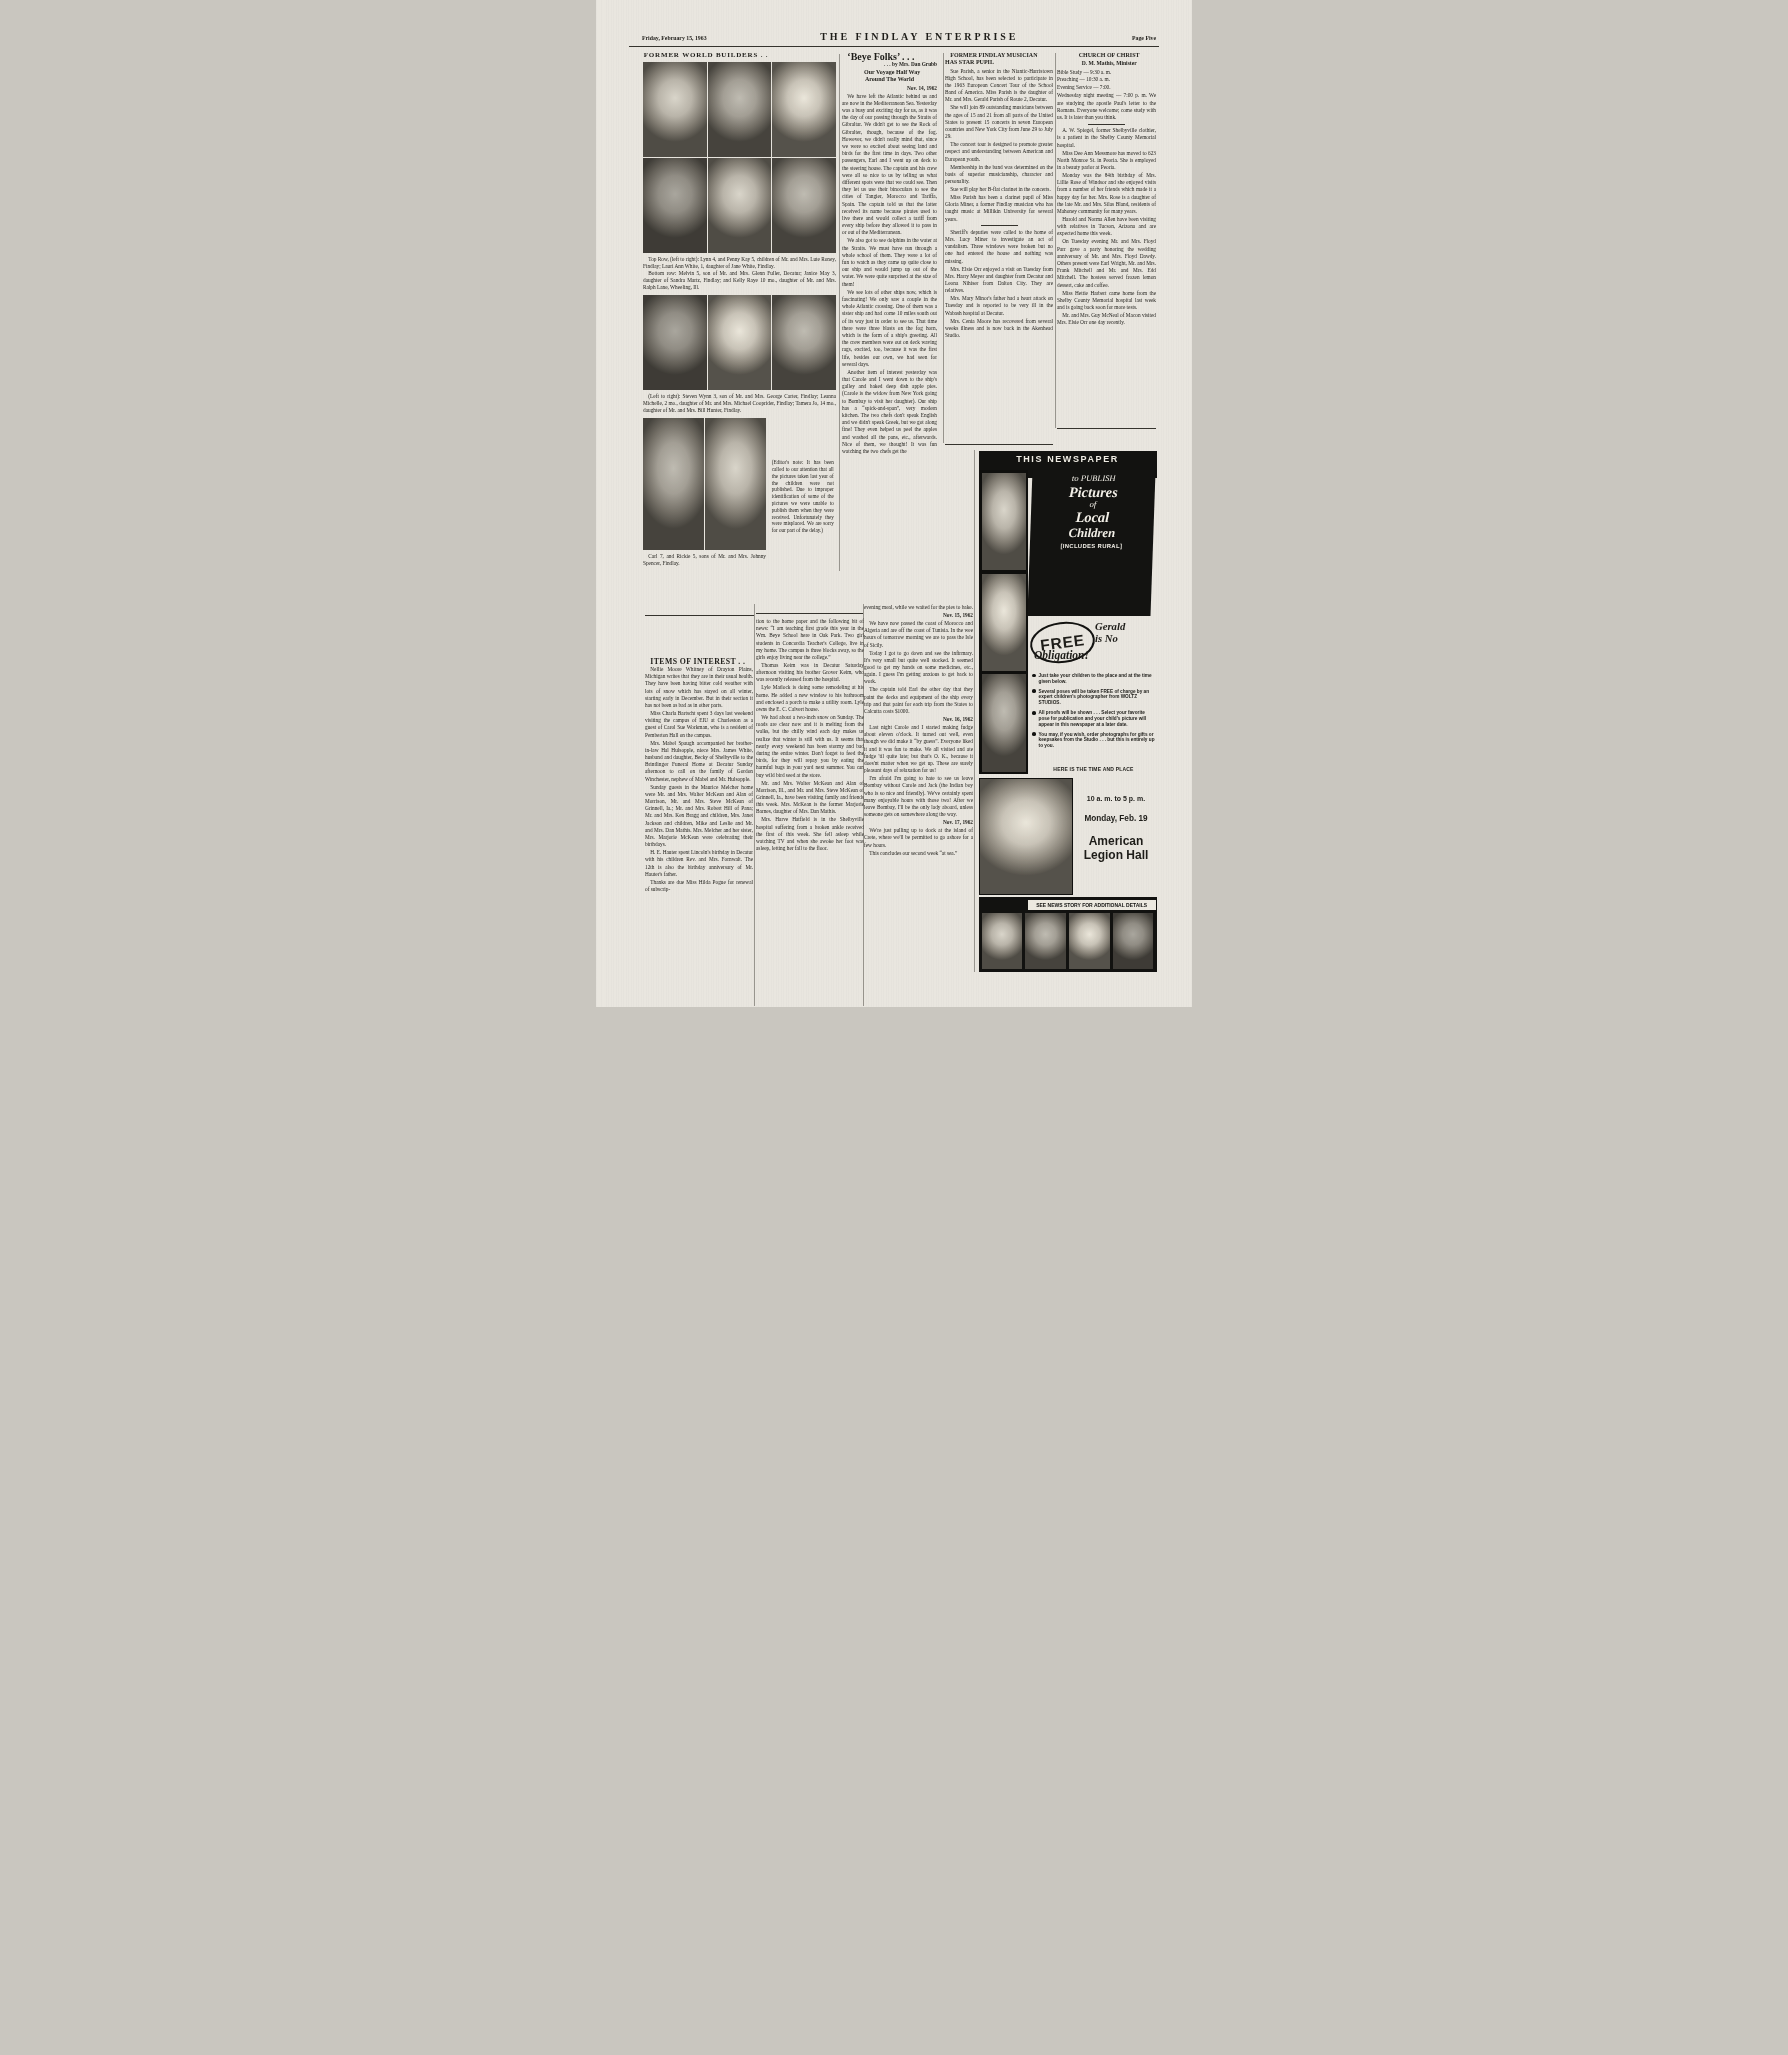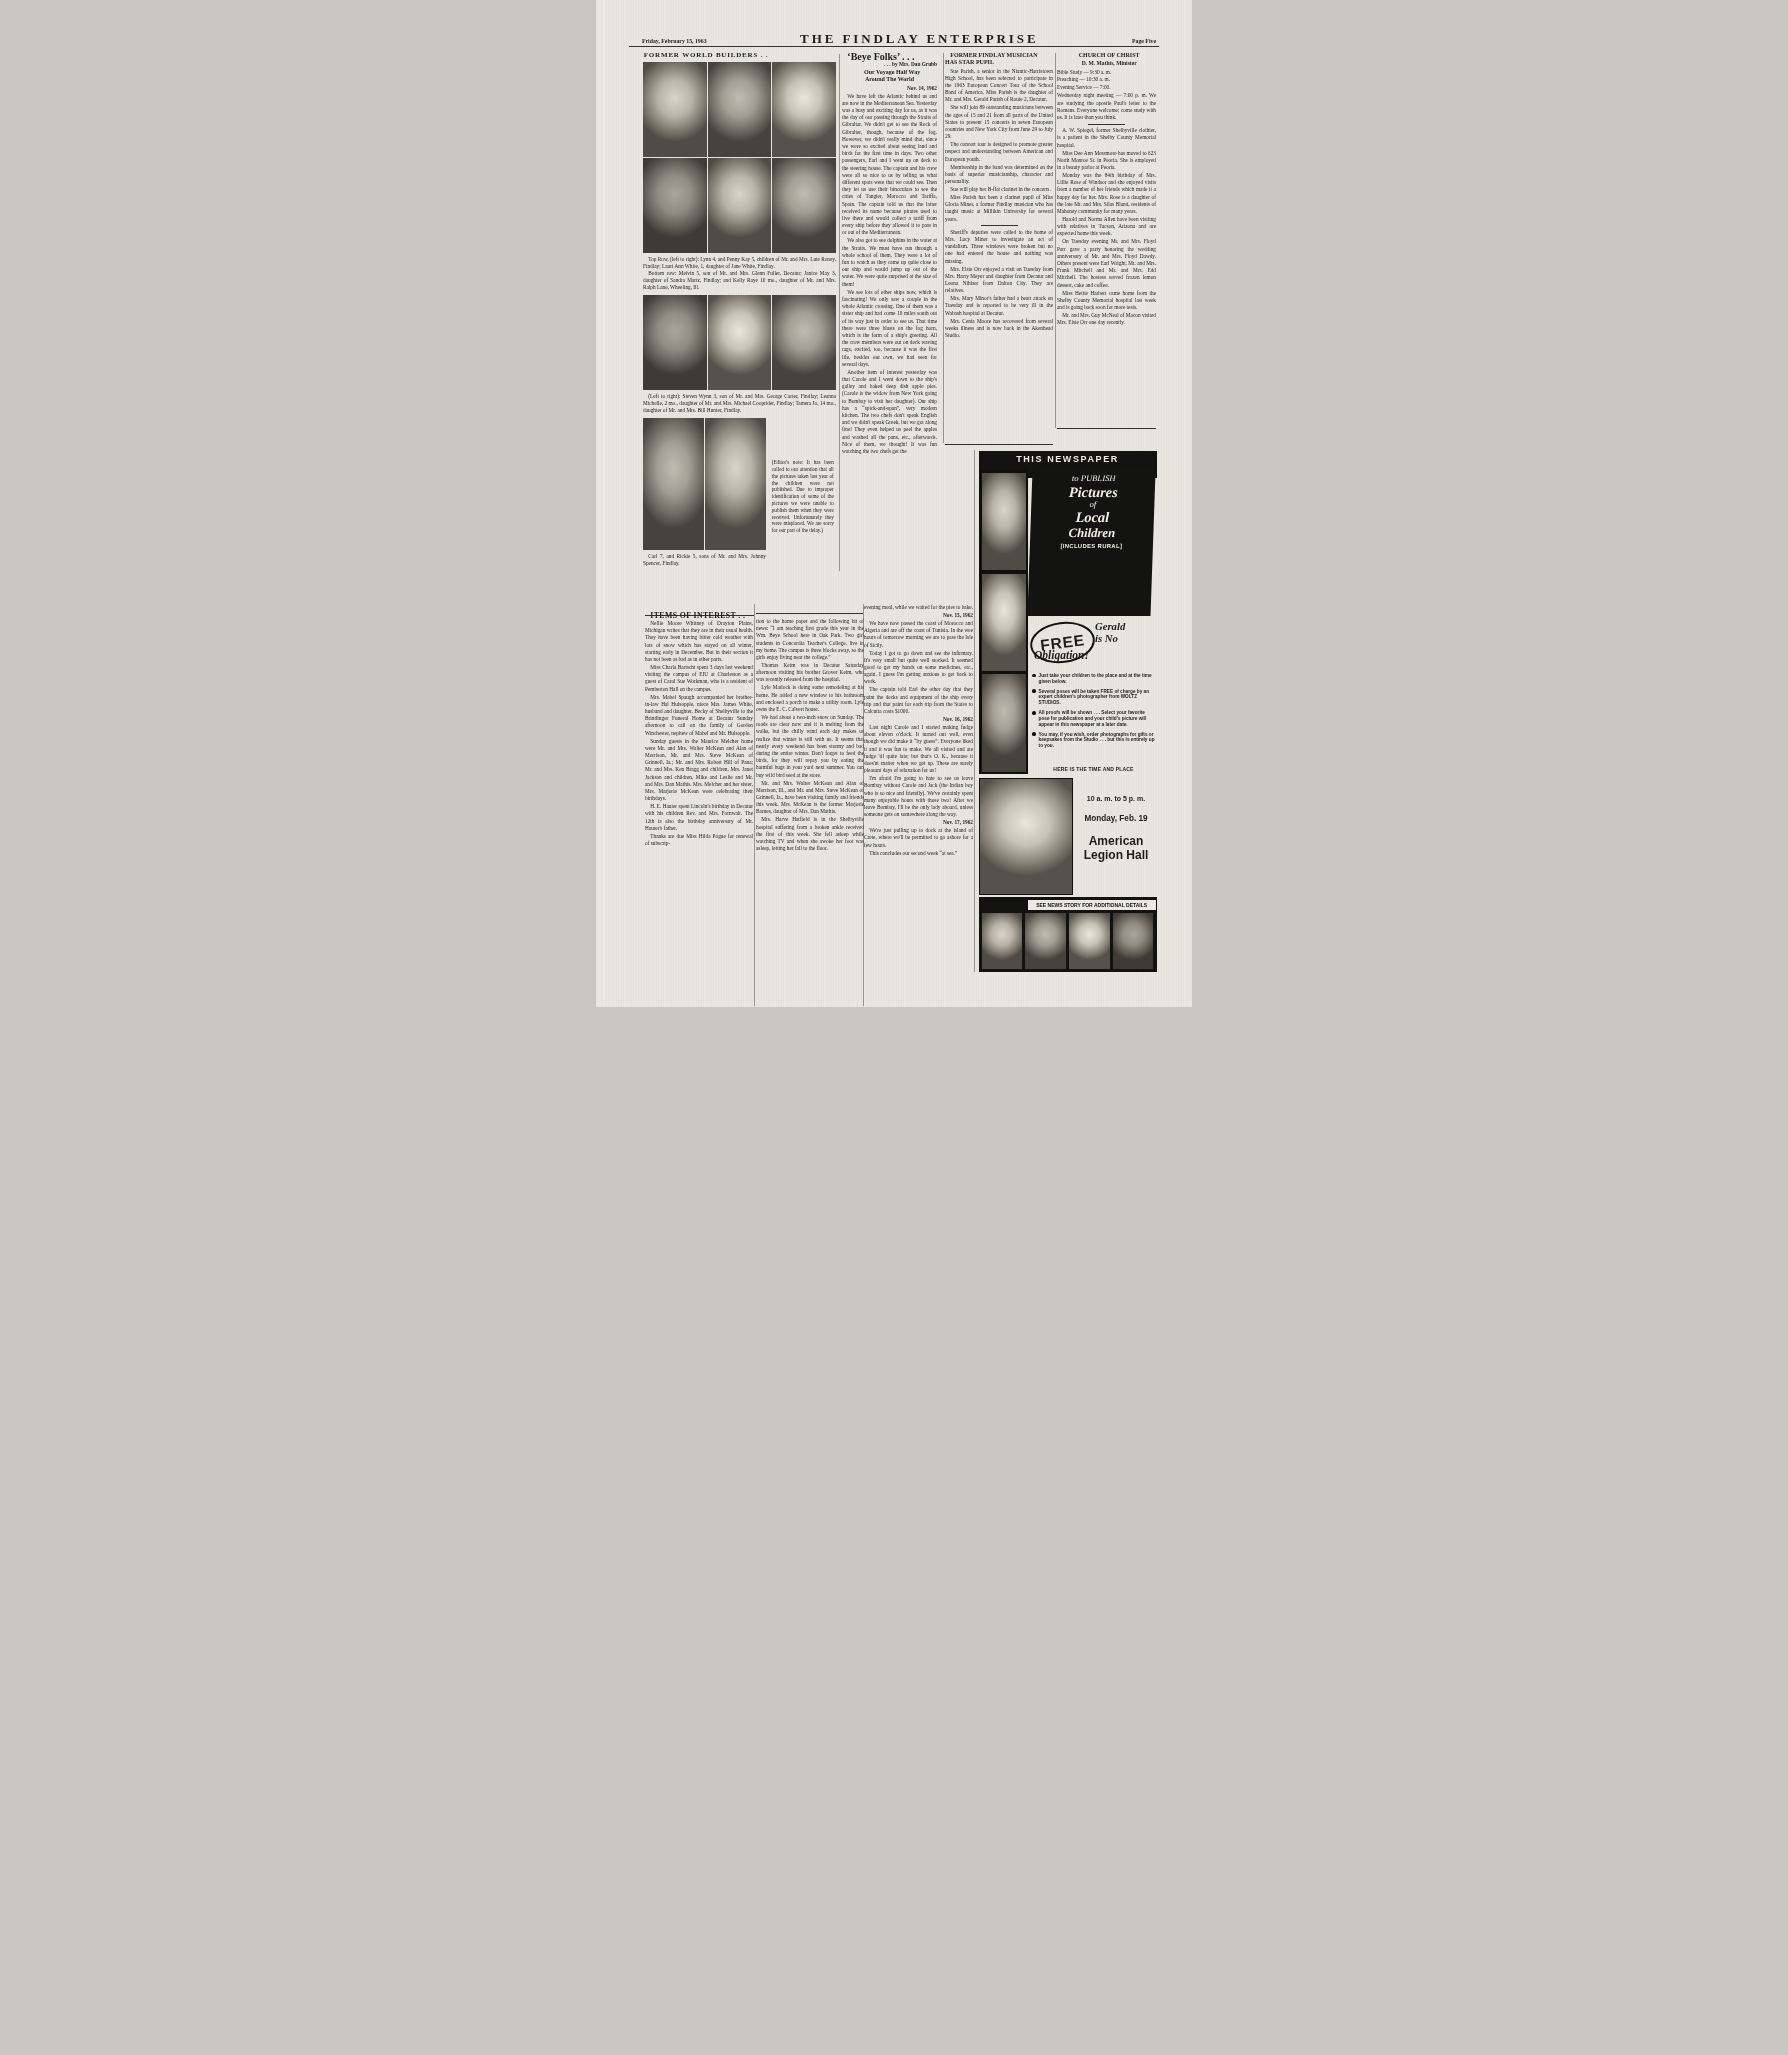--- a/index.html
+++ b/index.html
@@ -2,21 +2,21 @@
 <html style="font-size:6.6px"><head>
 <meta charset="utf-8">
 <style>
   html,body{margin:0;padding:0;background:#c9c6bf;}
   .page{position:relative;width:596px;height:1007px;margin:0 auto;background:#e9e6df;
         background-image:repeating-linear-gradient(90deg,rgba(0,0,0,0.015) 0 0.8px,transparent 0.8px 2.5px);
         font-family:"Liberation Serif",serif;color:#1e1d19;overflow:hidden;}
   
   .masthead{position:absolute;left:46px;right:36px;top:31px;display:flex;justify-content:space-between;align-items:baseline;}
   .mast-date,.mast-page{font-weight:bold;font-size:5.8px;}
-  .mast-title{font-weight:bold;font-size:13px;letter-spacing:2.9px;}
+  .mast-title{font-weight:bold;font-size:10px;letter-spacing:2.9px;}
   .hrule{position:absolute;border-top:0.8px solid #35332d;}
   .vrule{position:absolute;width:0;border-left:0.4px solid #55524a;opacity:.55;}
   
   .col{position:absolute;text-align:justify;font-size:5.3px;line-height:7.2px;overflow:hidden;}
   .col p{margin:0 0 0.8px 0;text-indent:5.3px;}
   p.noindent{text-indent:0;}
   .dateline{text-align:right;font-weight:bold;text-indent:0 !important;margin-top:0.8px !important;}
   .divider{width:37px;margin:2.5px auto;border-top:0.6px solid #35332d;}
   
   .feat-head{font-weight:bold;font-size:7px;letter-spacing:0.8px;margin:0 0 2.9px 0.8px;}
@@ -158,21 +158,21 @@
     <p>Harold and Norma Allen have been visiting with relatives in Tucson, Arizona and are expected home this week.</p>
     <p>On Tuesday evening Mr. and Mrs. Floyd Parr gave a party honoring the wedding anniversary of Mr. and Mrs. Floyd Dawdy. Others present were Earl Wright, Mr. and Mrs. Frank Mitchell and Mr. and Mrs. Edd Mitchell. The hostess served frozen lemon dessert, cake and coffee.</p>
     <p>Miss Hettie Harbert came home from the Shelby County Memorial hospital last week and is going back soon for more tests.</p>
     <p>Mr. and Mrs. Guy McNeal of Macon visited Mrs. Elsie Orr one day recently.</p>
   </div>
   <div class="hrule" style="left:461px;top:428px;width:99px;border-top-width:0.6px;"></div>
 
   <div class="hrule" style="left:49px;top:615px;width:109px;border-top-width:0.6px;"></div>
   <div class="hrule" style="left:160px;top:613px;width:107px;border-top-width:0.6px;"></div>
 
-  <div class="col" style="left:49px;top:612px;width:108px;height:382px;">
+  <div class="col" style="left:49px;top:658px;width:108px;height:382px;">
     <p class="items-head">ITEMS OF INTEREST . .</p>
     <p>Nellie Moore Whitney of Drayton Plains, Michigan writes that they are in their usual health. They have been having bitter cold weather with lots of snow which has stayed on all winter, starting early in December. But in their section it has not been as bad as in other parts.</p>
     <p>Miss Charla Bartscht spent 3 days last weekend visiting the campus of EIU at Charleston as a guest of Carol Sue Workman, who is a resident of Pemberton Hall on the campus.</p>
     <p>Mrs. Mabel Spaugh accompanied her brother-in-law Hal Hulsopple, niece Mrs. James White, husband and daughter, Becky of Shelbyville to the Brintlinger Funeral Home at Decatur Sunday afternoon to call on the family of Gordon Winchester, nephew of Mabel and Mr. Hulsopple.</p>
     <p>Sunday guests in the Maurice Melcher home were Mr. and Mrs. Walter McKean and Alan of Morrison, Mr. and Mrs. Steve McKean of Grinnell, Ia.; Mr. and Mrs. Robert Hill of Pana; Mr. and Mrs. Ken Bragg and children, Mrs. Janet Jackson and children, Mike and Leslie and Mr. and Mrs. Dan Mathis. Mrs. Melcher and her sister, Mrs. Marjorie McKean were celebrating their birthdays.</p>
     <p>H. E. Hauter spent Lincoln's birthday in Decatur with his children Rev. and Mrs. Fornwalt. The 12th is also the birthday anniversary of Mr. Hauter's father.</p>
     <p>Thanks are due Miss Hilda Pogue for renewal of subscrip-</p>
   </div>
 
   <div class="col" style="left:160px;top:618px;width:108px;height:387px;">

